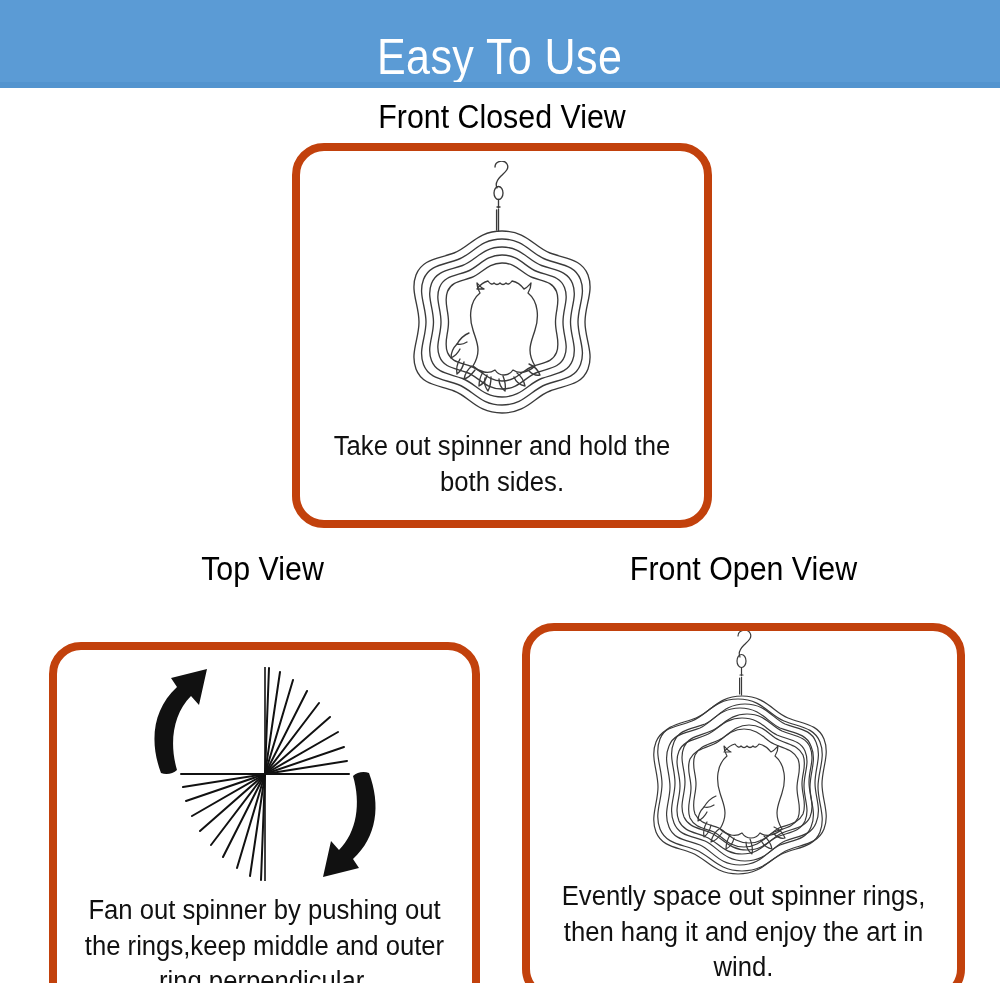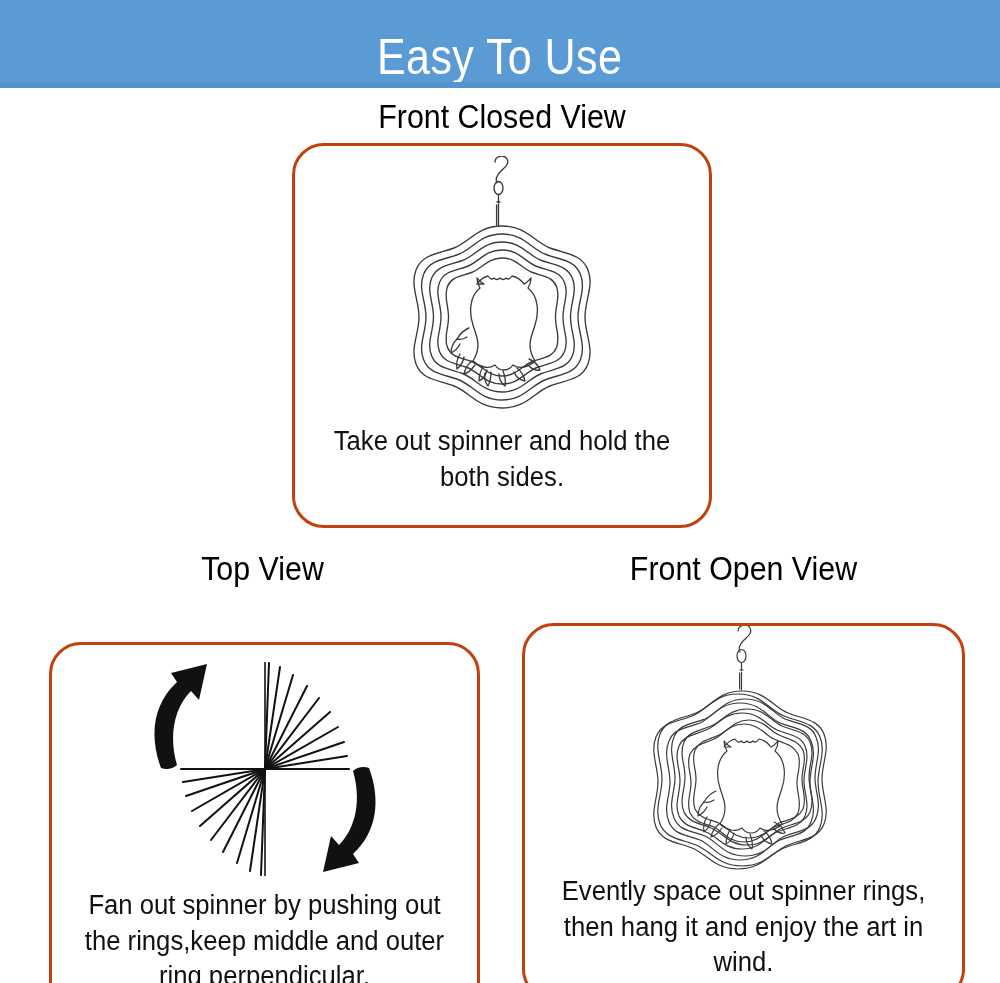--- a/index.html
+++ b/index.html
@@ -53,21 +53,21 @@
     text-align: center;
     font-size: 33px;
     line-height: 1;
     color: #000;
     transform: scaleX(0.92);
     transform-origin: center top;
     white-space: nowrap;
   }
   .card {
     position: absolute;
-    border: 3px solid #c2410c;
+    border: 8px solid #c2410c;
     border-radius: 32px;
     background: #ffffff;
     box-sizing: border-box;
     overflow: hidden;
   }
   .card-figure {
     position: absolute;
     left: 0;
     right: 0;
     display: flex;

